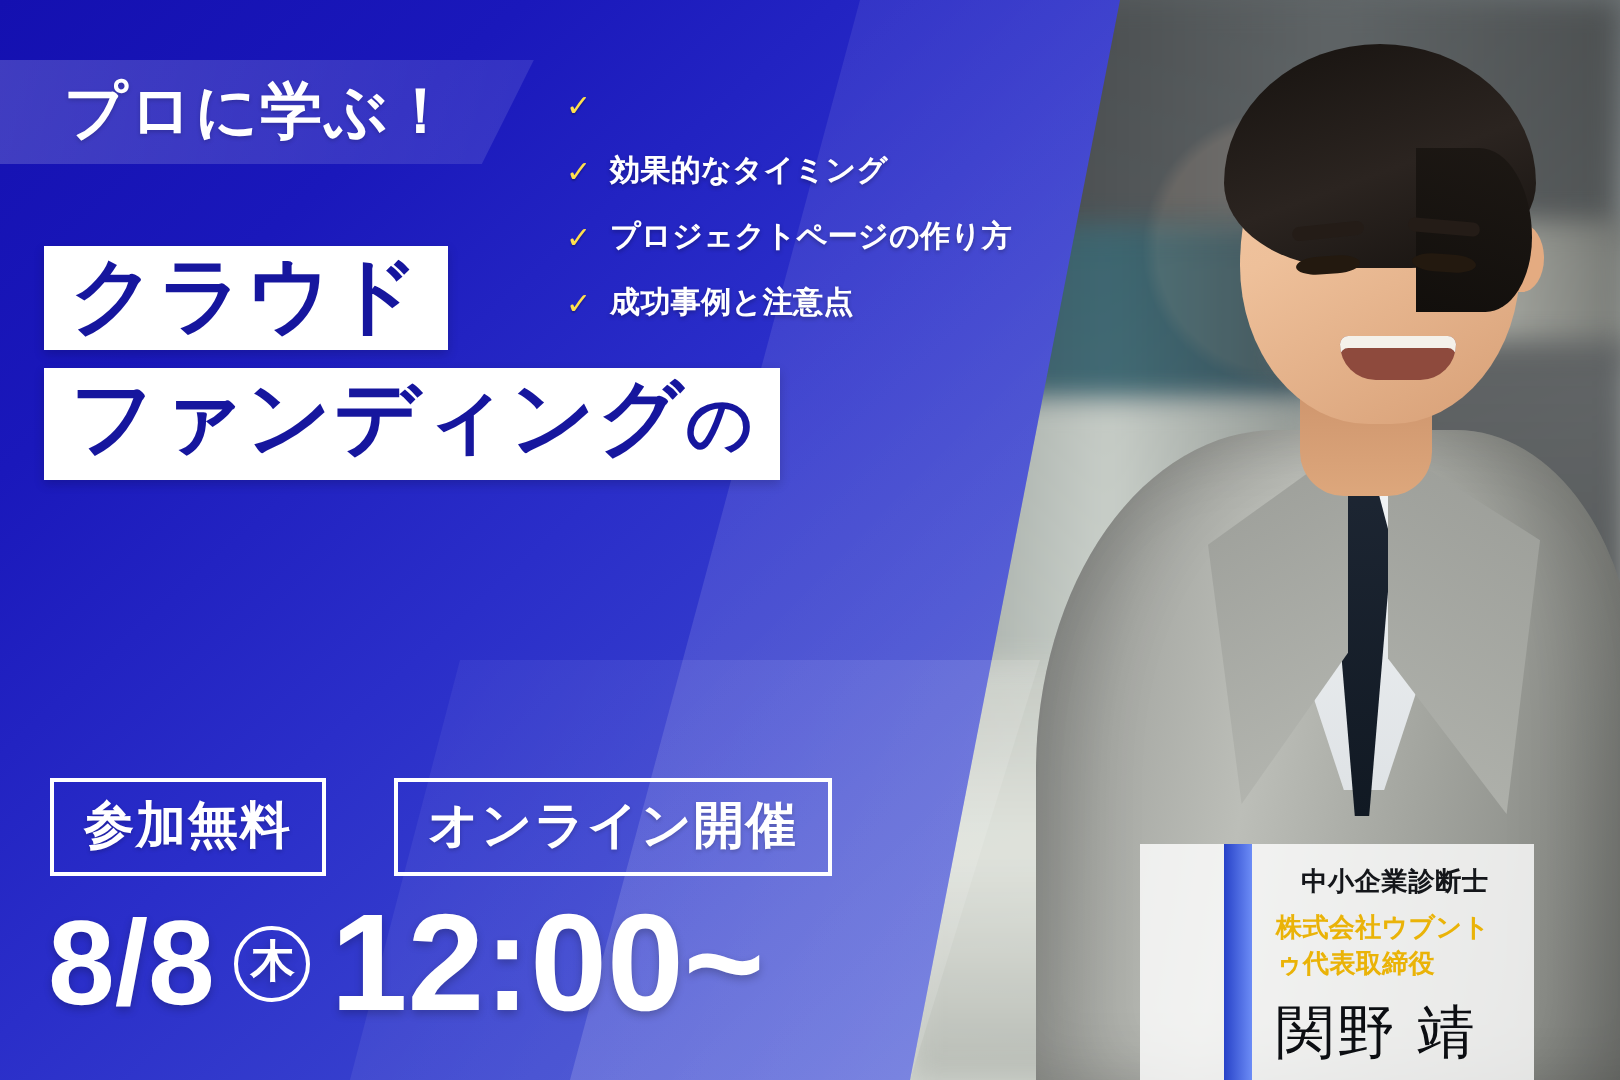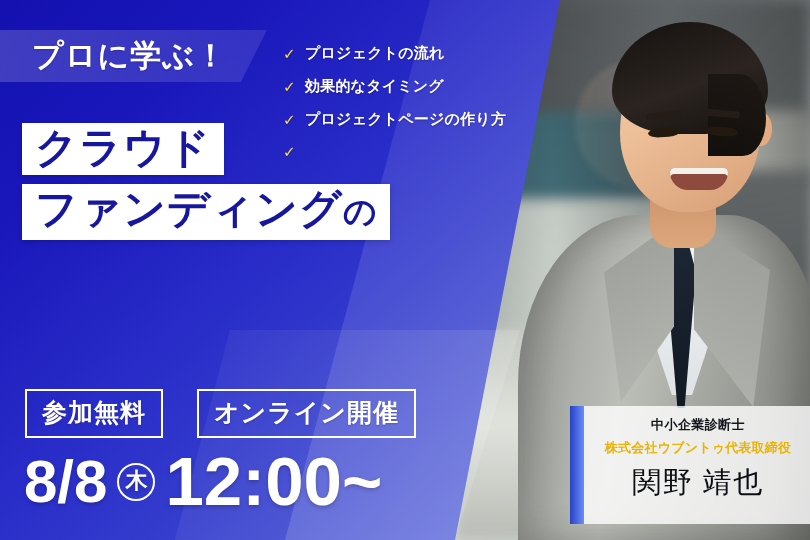--- a/index.html
+++ b/index.html
@@ -178,23 +178,24 @@
   .date-big{ font-size:60px; font-weight:bold; letter-spacing:0px; line-height:1; }
   .dow{
     display:inline-flex; align-items:center; justify-content:center;
     width:38px; height:38px; border:2.5px solid #fff; border-radius:50%;
     font-size:22px; font-weight:bold; line-height:1; padding-bottom:1px;
   }
   .time-big{ font-size:69px; font-weight:bold; letter-spacing:0px; line-height:1; }
 
   
   .plate{
-    position:absolute; left:570px; top:406px; width:240px; height:118px;
+    position:absolute; left:570px; top:422px; width:197px; height:118px;
     background:rgba(255,255,255,.80);
     display:flex;
+    padding-left:42px;
   }
   .plate-bar{
     width:14px; height:100%;
     background:linear-gradient(90deg,#2742c8,#6c8cf6);
     flex:none;
   }
   .plate-body{
     flex:1; padding:10px 10px 0 12px;
     display:flex; flex-direction:column; align-items:center;
   }
@@ -246,32 +247,32 @@
   <div class="panel-light"></div>
   <div class="panel-light2"></div>
 
   <div class="kicker">
     <span>プロに学ぶ！</span>
   </div>
 
   <div class="checklist">
     <div class="check-row">
       <span class="check-mark">✓</span>
-      <span class="check-text">プロジェクトの流れ</span>
     </div>
     <div class="check-row">
       <span class="check-mark">✓</span>
       <span class="check-text">効果的なタイミング</span>
     </div>
     <div class="check-row">
       <span class="check-mark">✓</span>
       <span class="check-text">プロジェクトページの作り方</span>
     </div>
     <div class="check-row">
       <span class="check-mark">✓</span>
+      <span class="check-text">成功事例と注意点</span>
     </div>
   </div>
 
   <div class="headline">
     <div class="hl-line">
       <span class="hl-main">クラウド</span>
     </div>
     <br>
     <div class="hl-line">
       <span class="hl-main">ファンディング</span><span class="hl-small">の</span>

